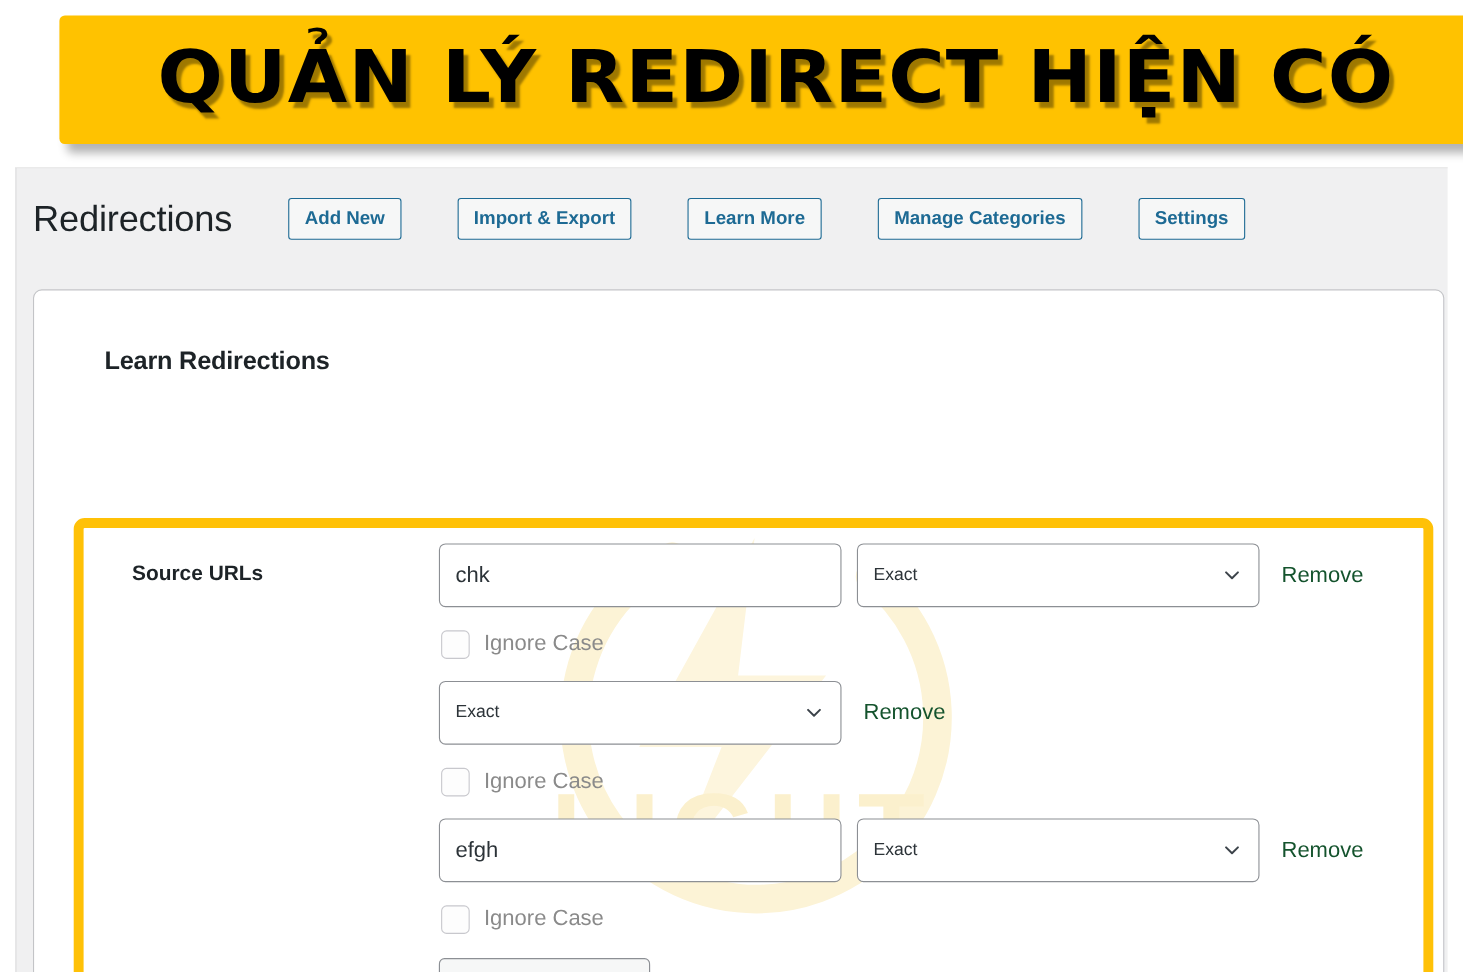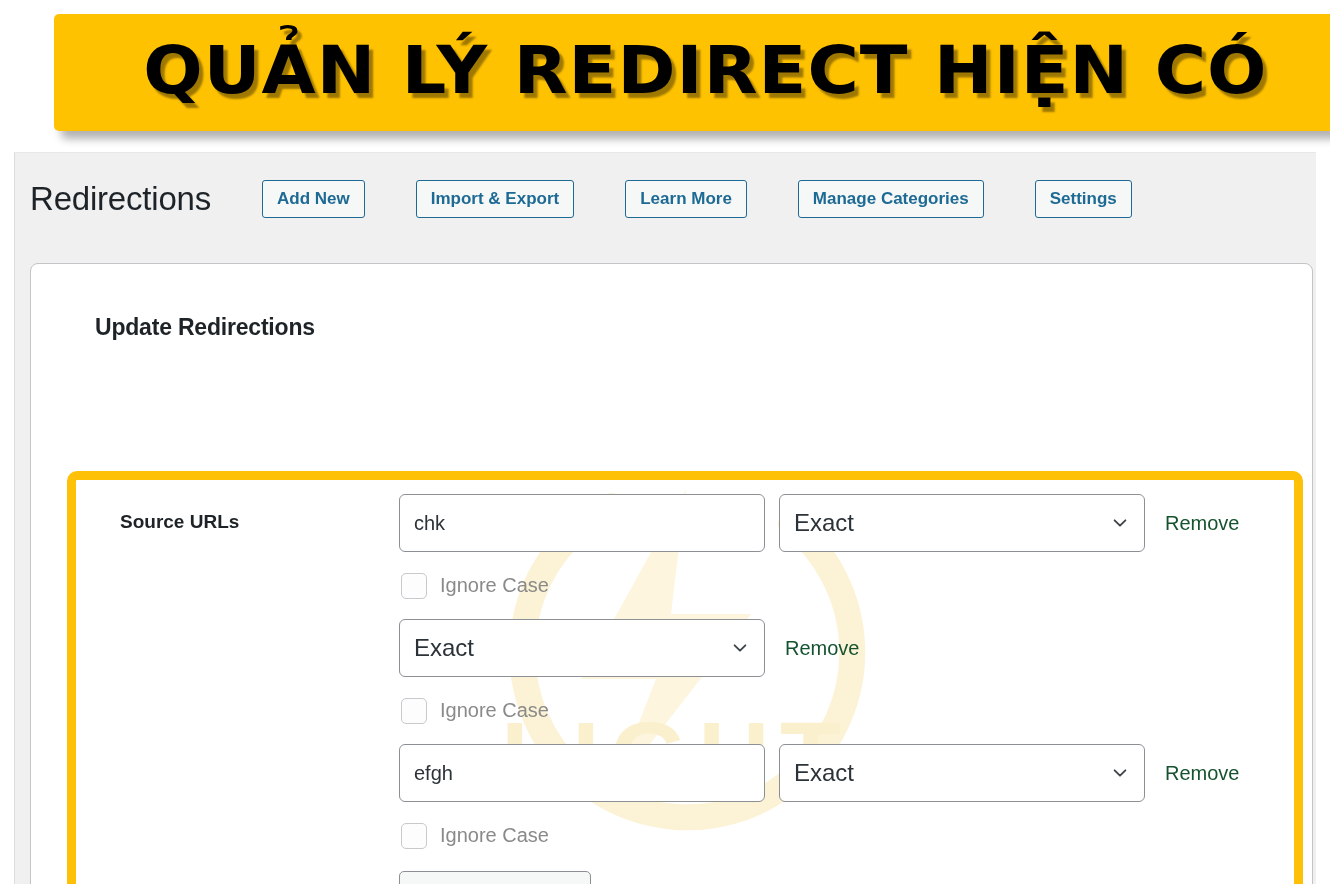--- a/index.html
+++ b/index.html
@@ -172,21 +172,21 @@
     height: 58px;
   }
   .select-box {
     width: 100%;
     height: 100%;
     border: 1px solid #8c8f94;
     border-radius: 6px;
     background: #ffffff;
     display: flex; align-items: center;
     padding: 0 40px 0 14px;
-    font-size: 24px;
+    font-size: 16px;
     color: #2c3338;
     cursor: pointer;
   }
   .chevron {
     position: absolute;
     right: 16px; top: 50%;
     transform: translateY(-50%);
     width: 18px; height: 18px;
     pointer-events: none;
   }
@@ -255,21 +255,21 @@
   <div class="card">
 
     <div class="watermark">
       <svg width="430" height="430" viewBox="0 0 430 430">
         <path d="M330 60 A165 165 0 1 1 150 42" fill="none" stroke="#fcf3d6" stroke-width="26" stroke-linecap="round"></path>
         <path d="M225 25 L120 215 L195 215 L150 330 L290 150 L210 150 Z" fill="#fdf5dd"></path>
       </svg>
       <div class="wm-text wm-light">LIGHT</div>
     </div>
 
-    <div class="card-title">Update Redirections</div>
+    <div class="card-title">Learn Redirections</div>
 
     <div class="highlight-box">
 
       <div class="form-row-label">Source URLs</div>
 
       <div class="rows">
 
         
         <div class="url-row">
           <input class="text-input" type="text" value="chk" style="">

